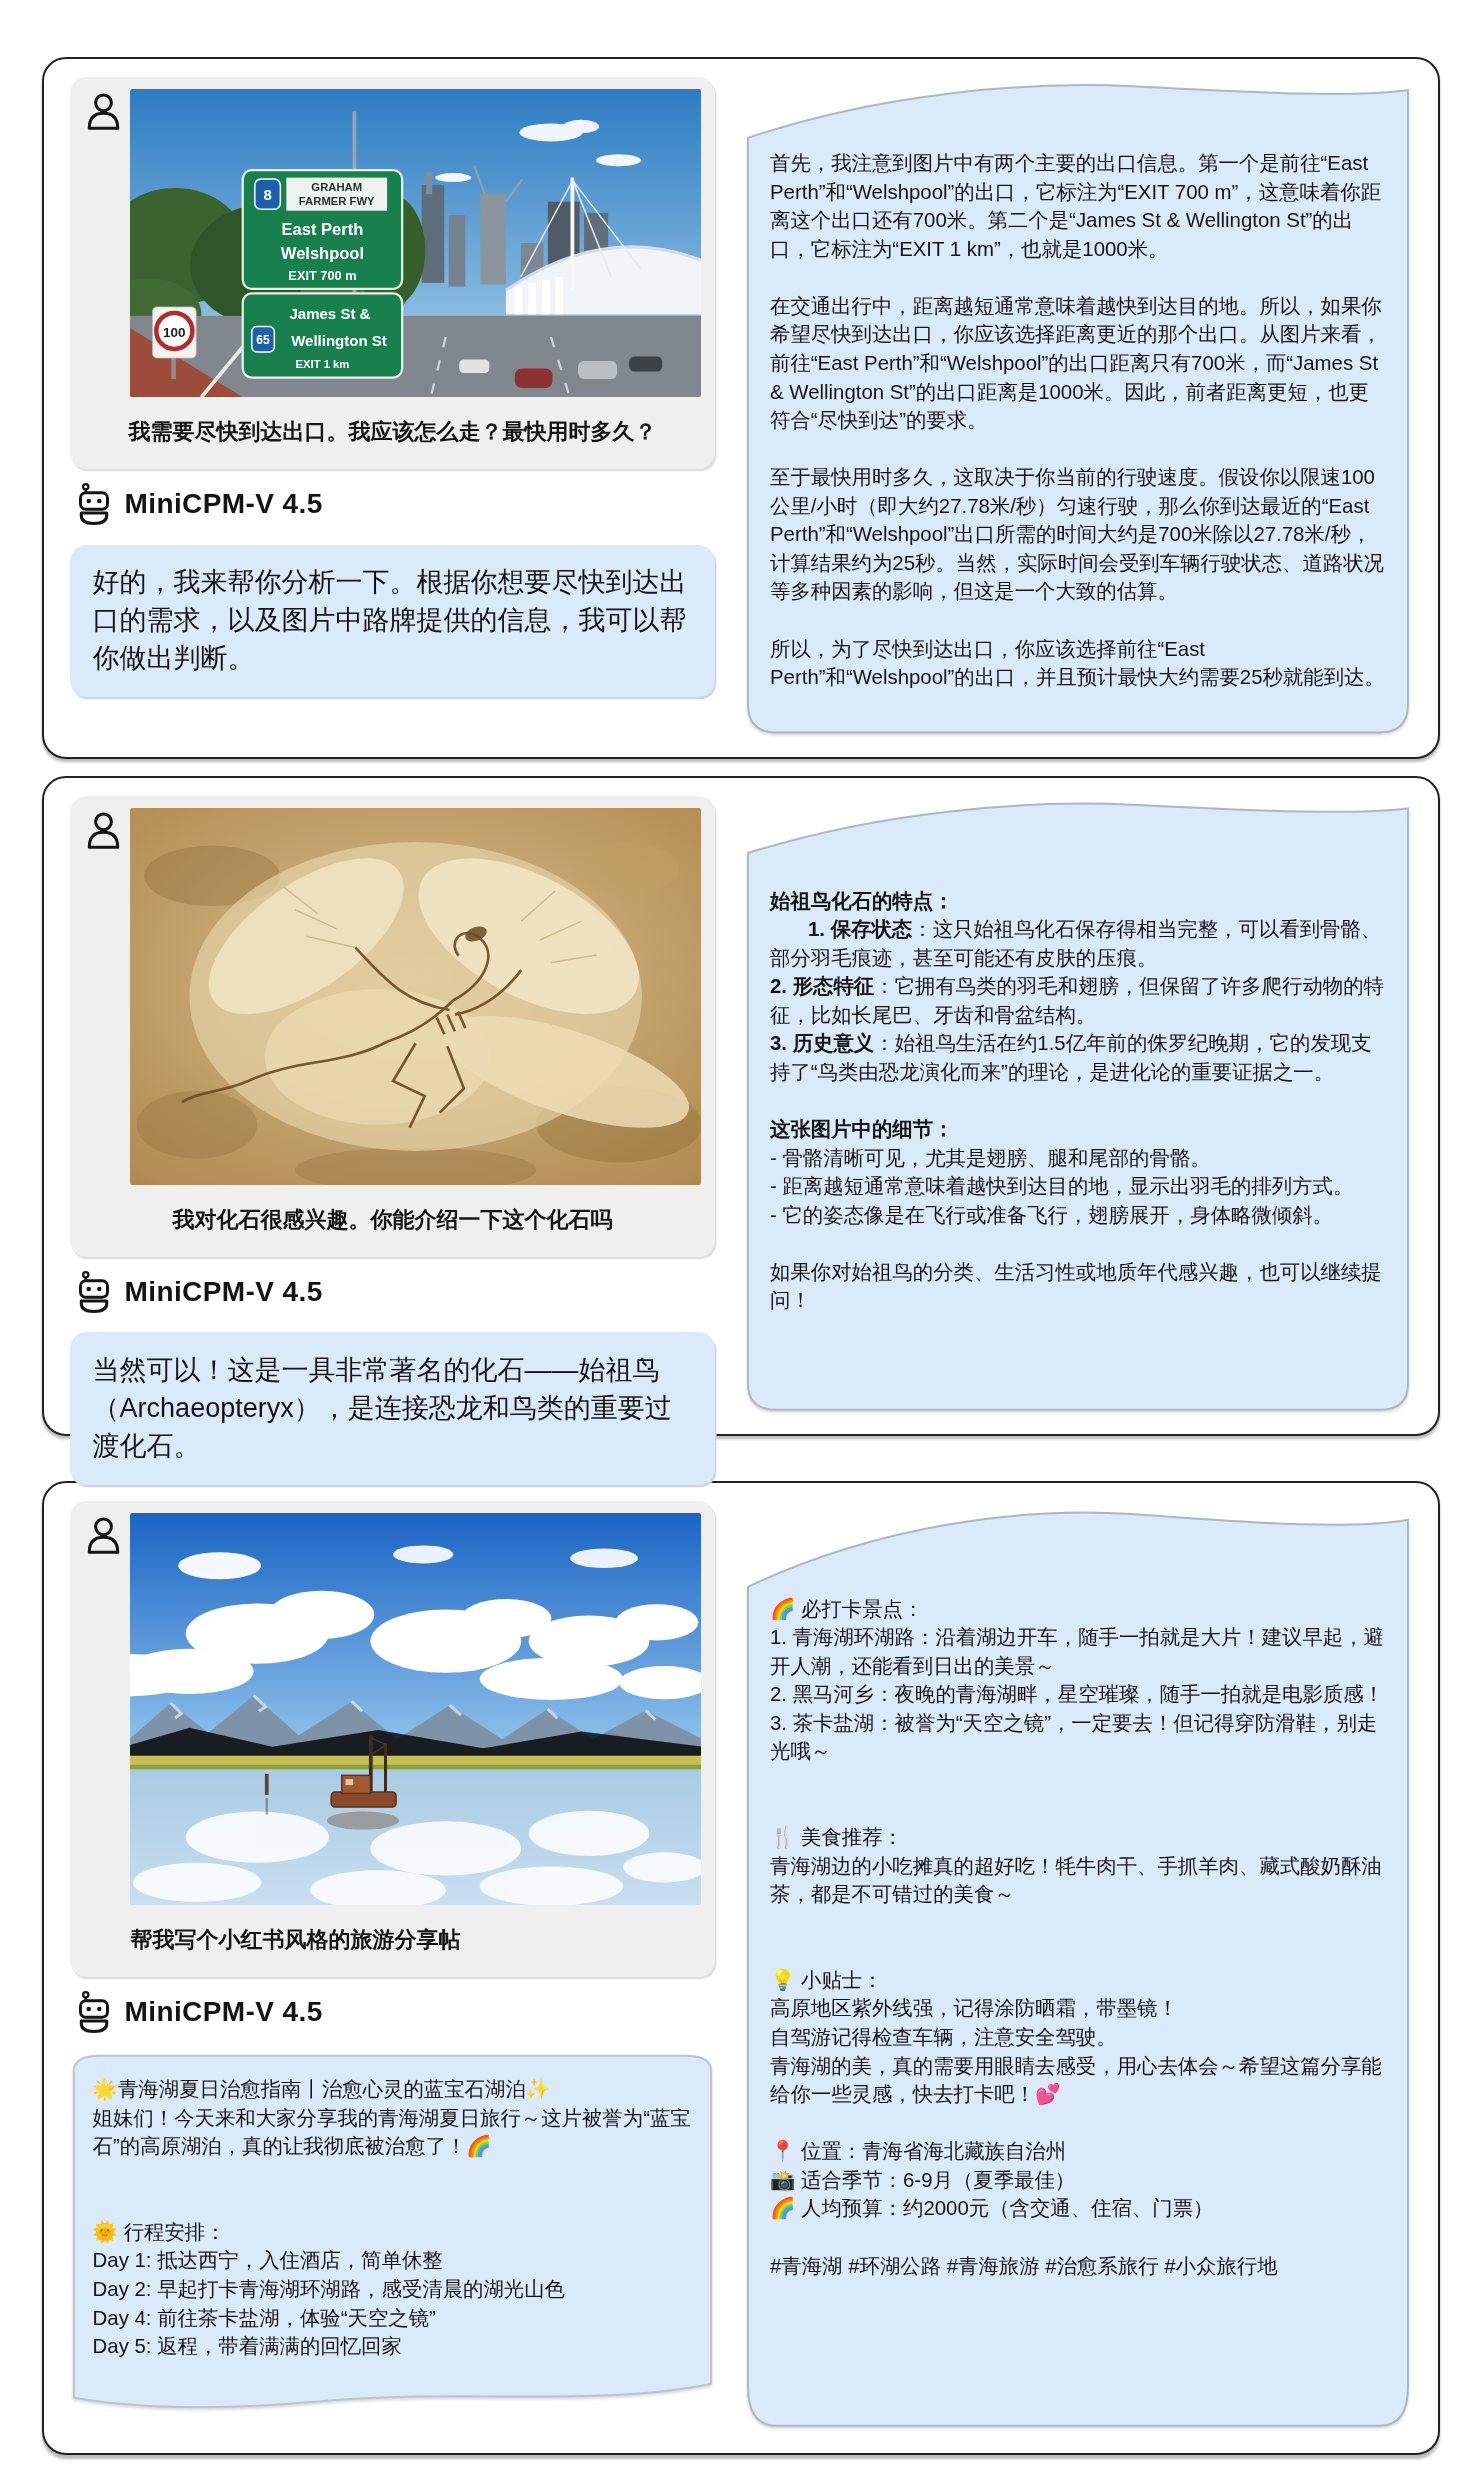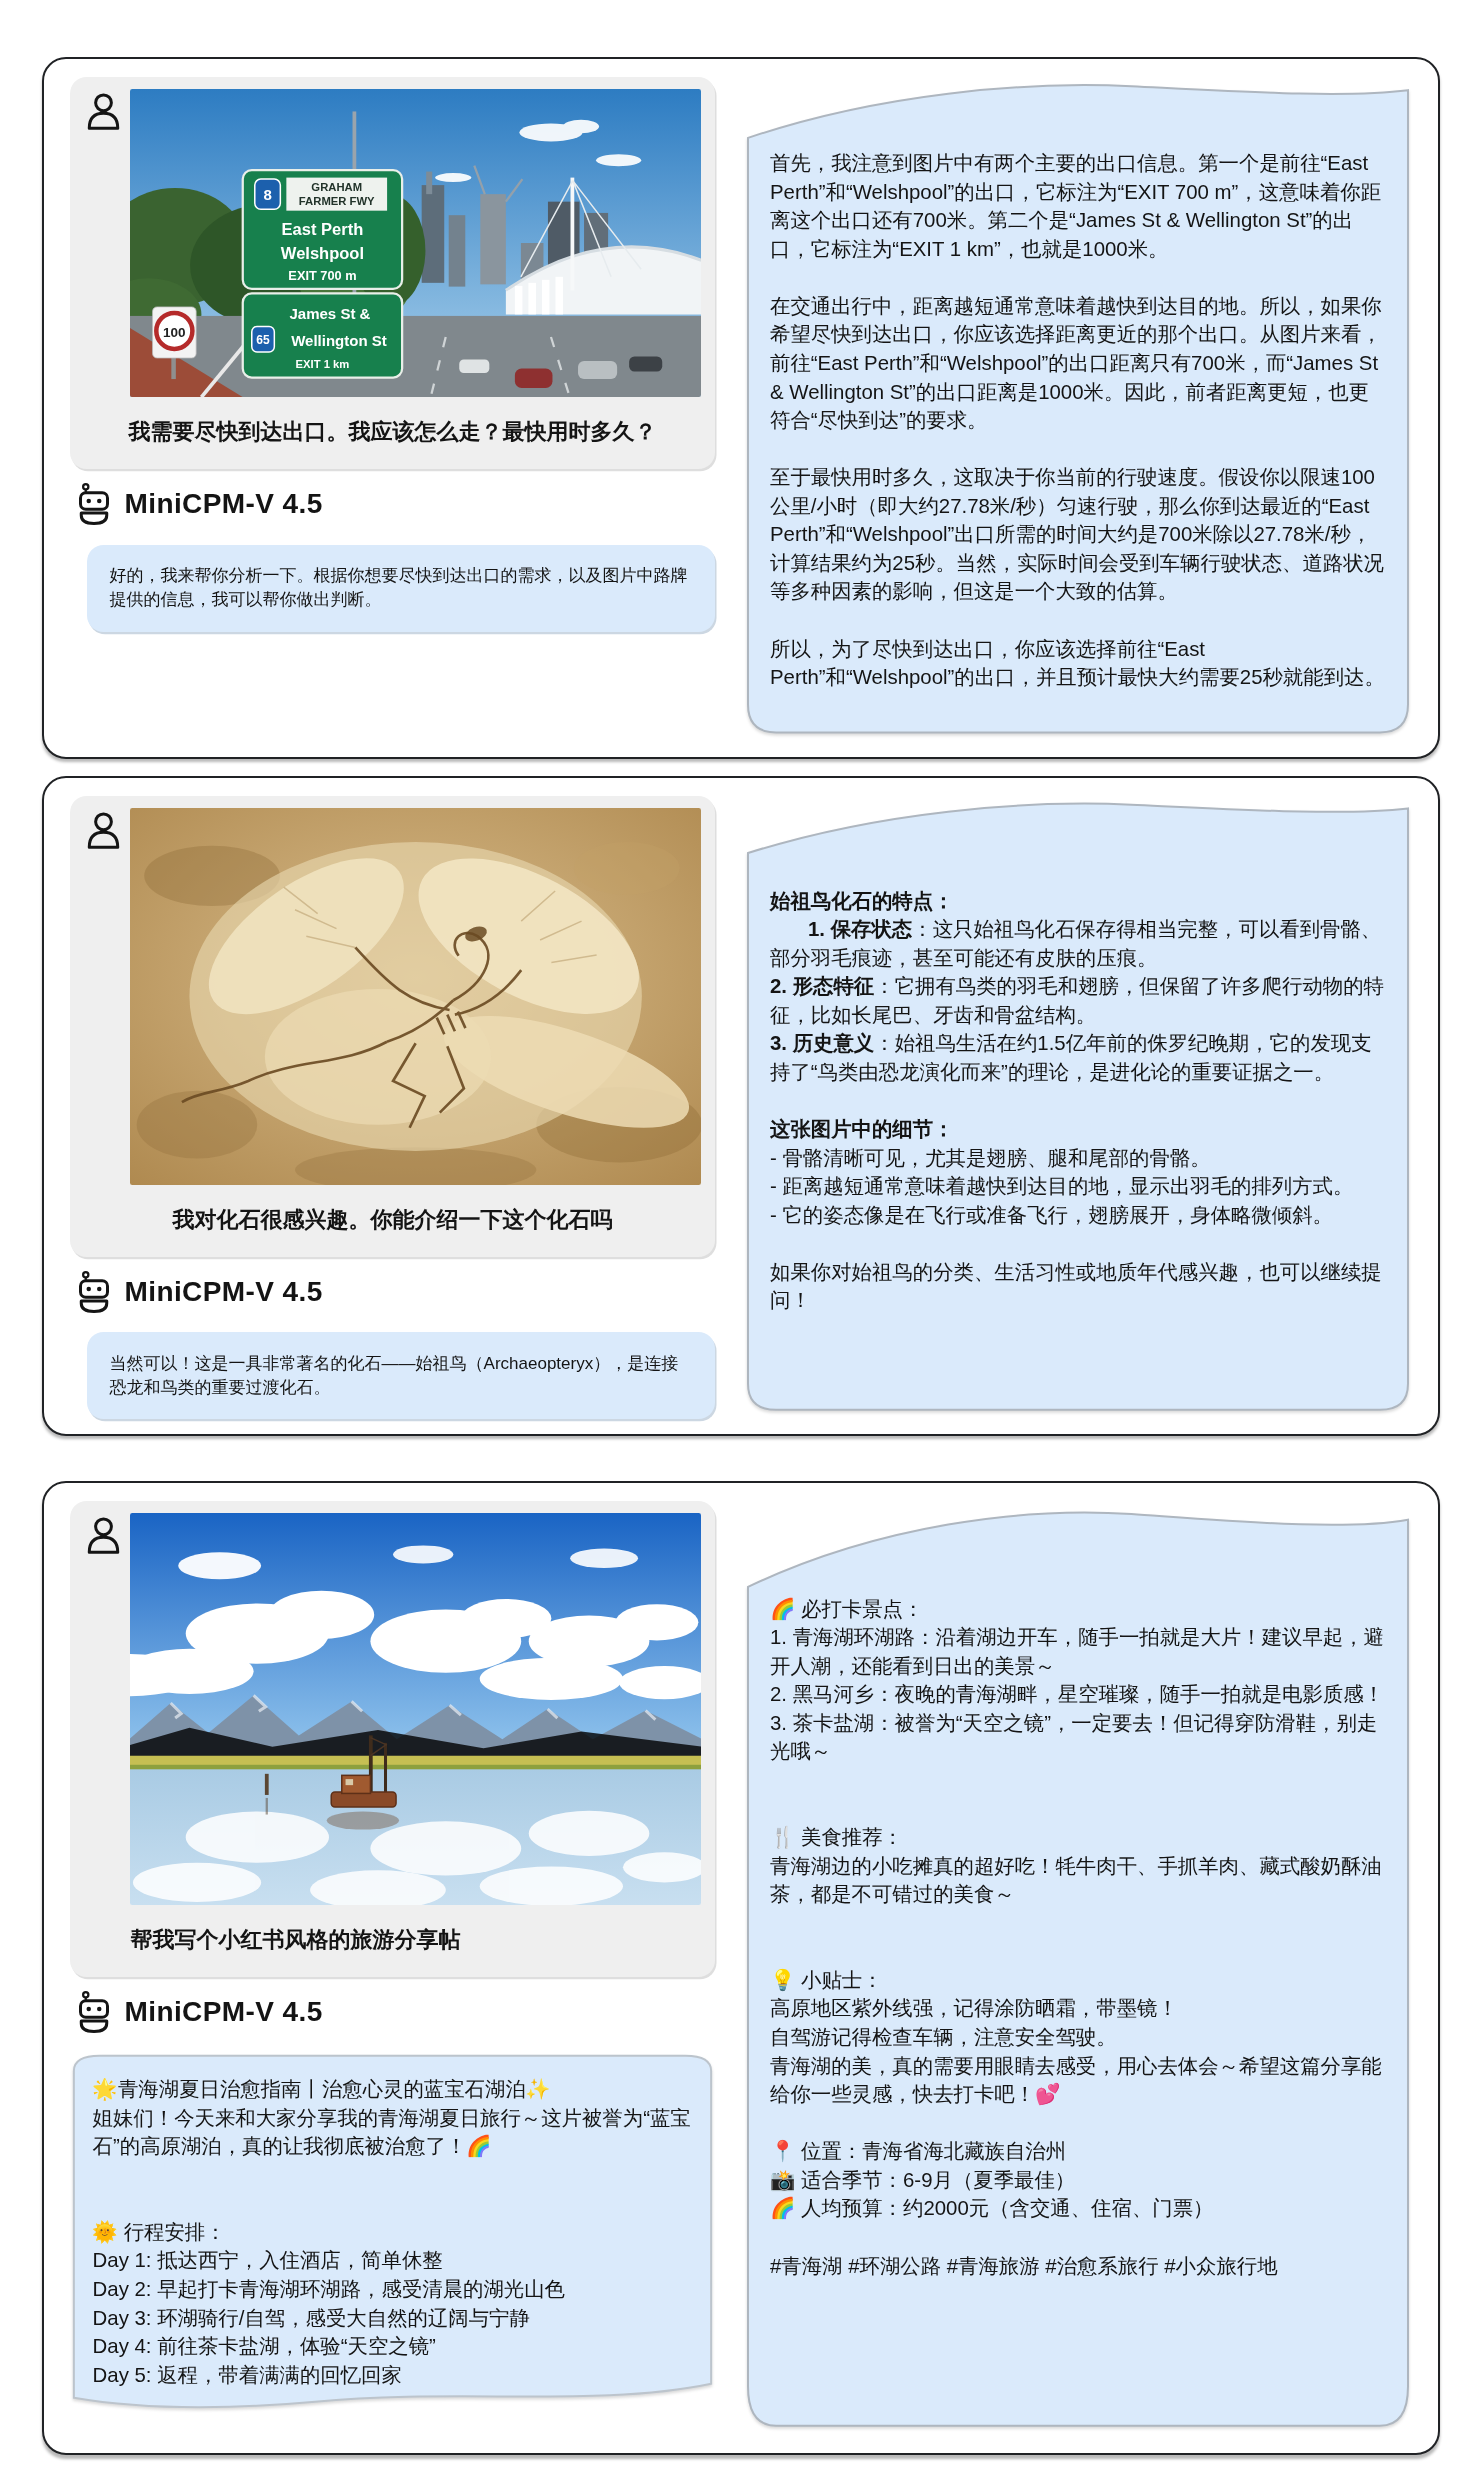--- a/index.html
+++ b/index.html
@@ -20,21 +20,21 @@
   .photo{flex:1;border-radius:2.3px;overflow:hidden;position:relative;}
   #panel-1 .photo{height:308px;}
   #panel-2 .photo{height:377px;}
   #panel-3 .photo{height:392px;}
   .photo svg{display:block;width:100%;height:100%;}
   .question{font-size:22px;font-weight:700;margin-top:20px;text-align:center;line-height:1.35;}
   #panel-3 .question{text-align:left;padding-left:47px;}
   .model-row{display:flex;align-items:center;gap:12px;margin-top:14px;padding-left:4.5px;}
   .model-name{font-size:28px;font-weight:700;letter-spacing:0.4px;}
   .bubble{background:#daeafb;border-radius:16.6px;box-shadow:1.5px 2.3px 0 #ccd7e2;
-          margin-top:19.6px;padding:19.6px 22.6px;font-size:17px;line-height:1.4;margin-left:17px;}
+          margin-top:19.6px;padding:19.6px 22.6px;font-size:27px;line-height:1.4;}
   .para{min-height:1.4em;}
   .wavebubble{position:relative;margin-top:19.6px;flex:1;min-height:362px;}
   .wavebubble .shape,.wavebox .shape{position:absolute;inset:0;width:100%;height:100%;
           filter:drop-shadow(0 2.3px 1.5px rgba(0,0,0,.15));}
   .wavebubble .inner{position:relative;padding:22.6px 22.6px 0;font-size:20.4px;line-height:1.4;
           overflow:hidden;height:calc(100% - 60px);}
   .wavebox{position:absolute;inset:0;}
   .wavebox .inner{position:relative;padding:72px 26px 21px;font-size:20.4px;line-height:1.4;
           overflow:hidden;box-sizing:border-box;height:100%;}
   #panel-2 .wavebox .inner{padding-top:91px;}
@@ -358,21 +358,20 @@
         <path d="M6,50 Q6,10 46,10 L954,10 Q994,10 994,50 L994,868 C820,930 600,880 380,915 C230,938 110,935 6,905 Z" fill="#daeafb" stroke="#bcc4cc" stroke-width="2" vector-effect="non-scaling-stroke"></path>
       </svg>
       <div class="inner">
           <div class="para"><span>🌟青海湖夏日治愈指南丨治愈心灵的蓝宝石湖泊✨</span></div>
           <div class="para"><span>姐妹们！今天来和大家分享我的青海湖夏日旅行～这片被誉为“蓝宝石”的高原湖泊，真的让我彻底被治愈了！🌈</span></div>
           <div class="para">​</div>
           <div class="para">​</div>
           <div class="para"><span>🌞 行程安排：</span></div>
           <div class="para"><span>Day 1: 抵达西宁，入住酒店，简单休整</span></div>
           <div class="para"><span>Day 2: 早起打卡青海湖环湖路，感受清晨的湖光山色</span></div>
-          <div class="para"><span>Day 3: 环湖骑行/自驾，感受大自然的辽阔与宁静</span></div>
           <div class="para"><span>Day 4: 前往茶卡盐湖，体验“天空之镜”</span></div>
           <div class="para"><span>Day 5: 返程，带着满满的回忆回家</span></div>
         </div>
     </div>
   </div>
   <div class="right-col">
     <div class="wavebox">
       <svg class="shape" viewBox="0 0 1000 1000" preserveAspectRatio="none">
         <path d="M6,92 C200,26 420,6 580,14 C740,22 900,32 994,20 L994,948 Q994,990 952,990 L48,990 Q6,990 6,948 Z" fill="#daeafb" stroke="#aeb6bf" stroke-width="2" vector-effect="non-scaling-stroke"></path>
       </svg>

